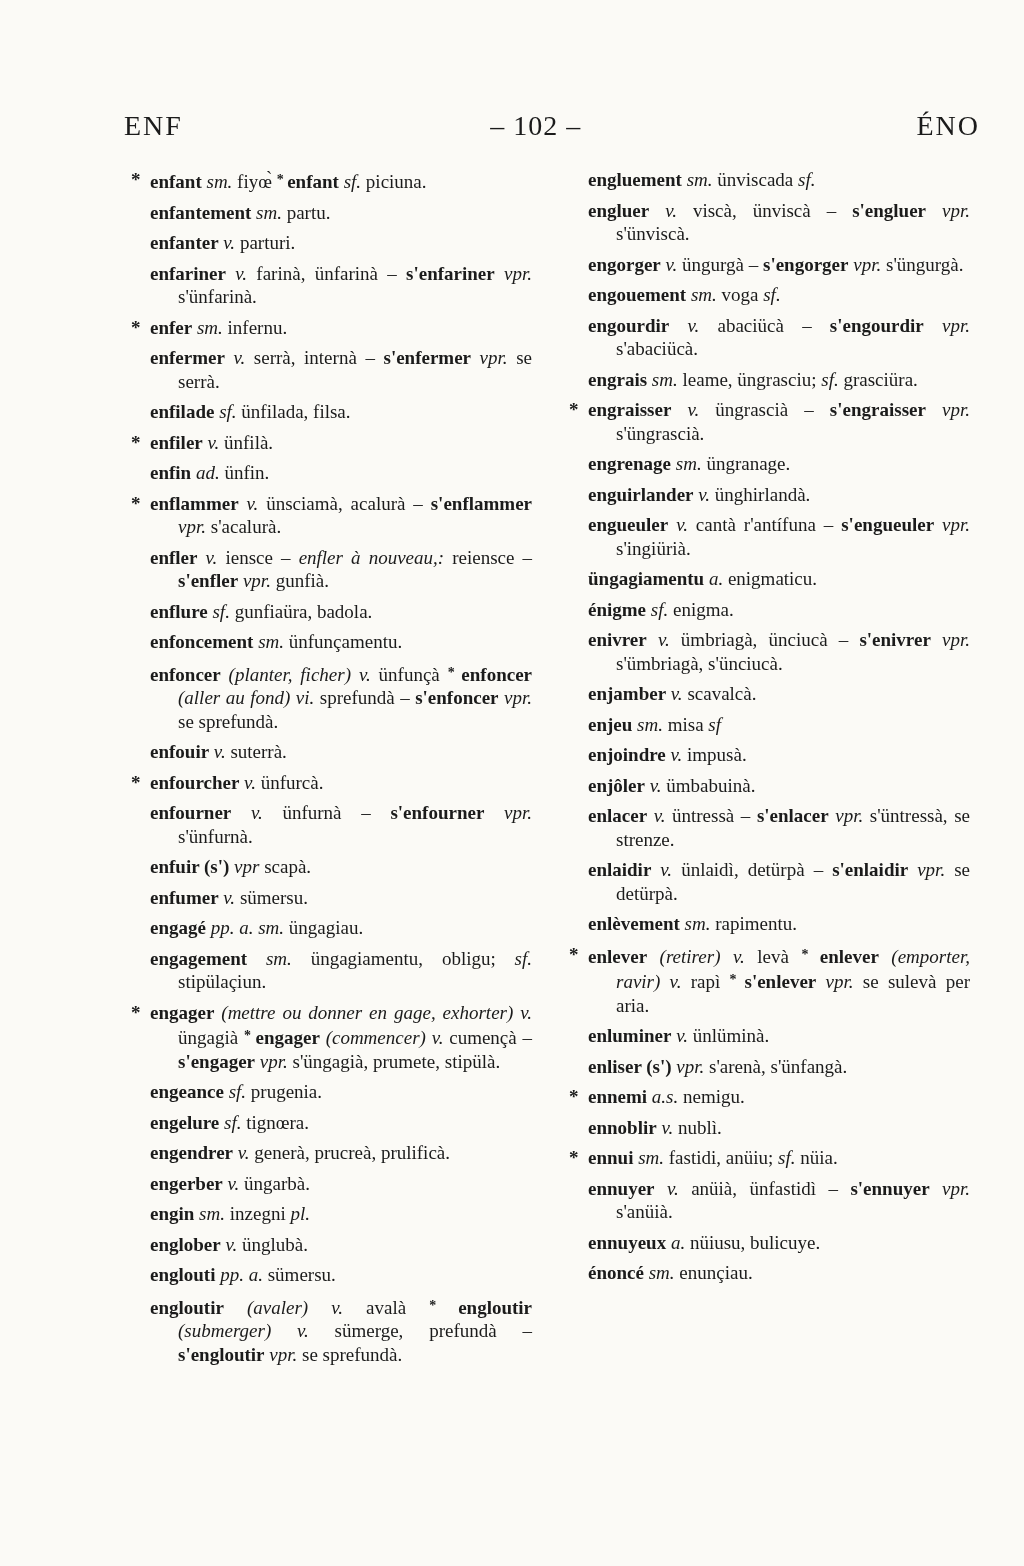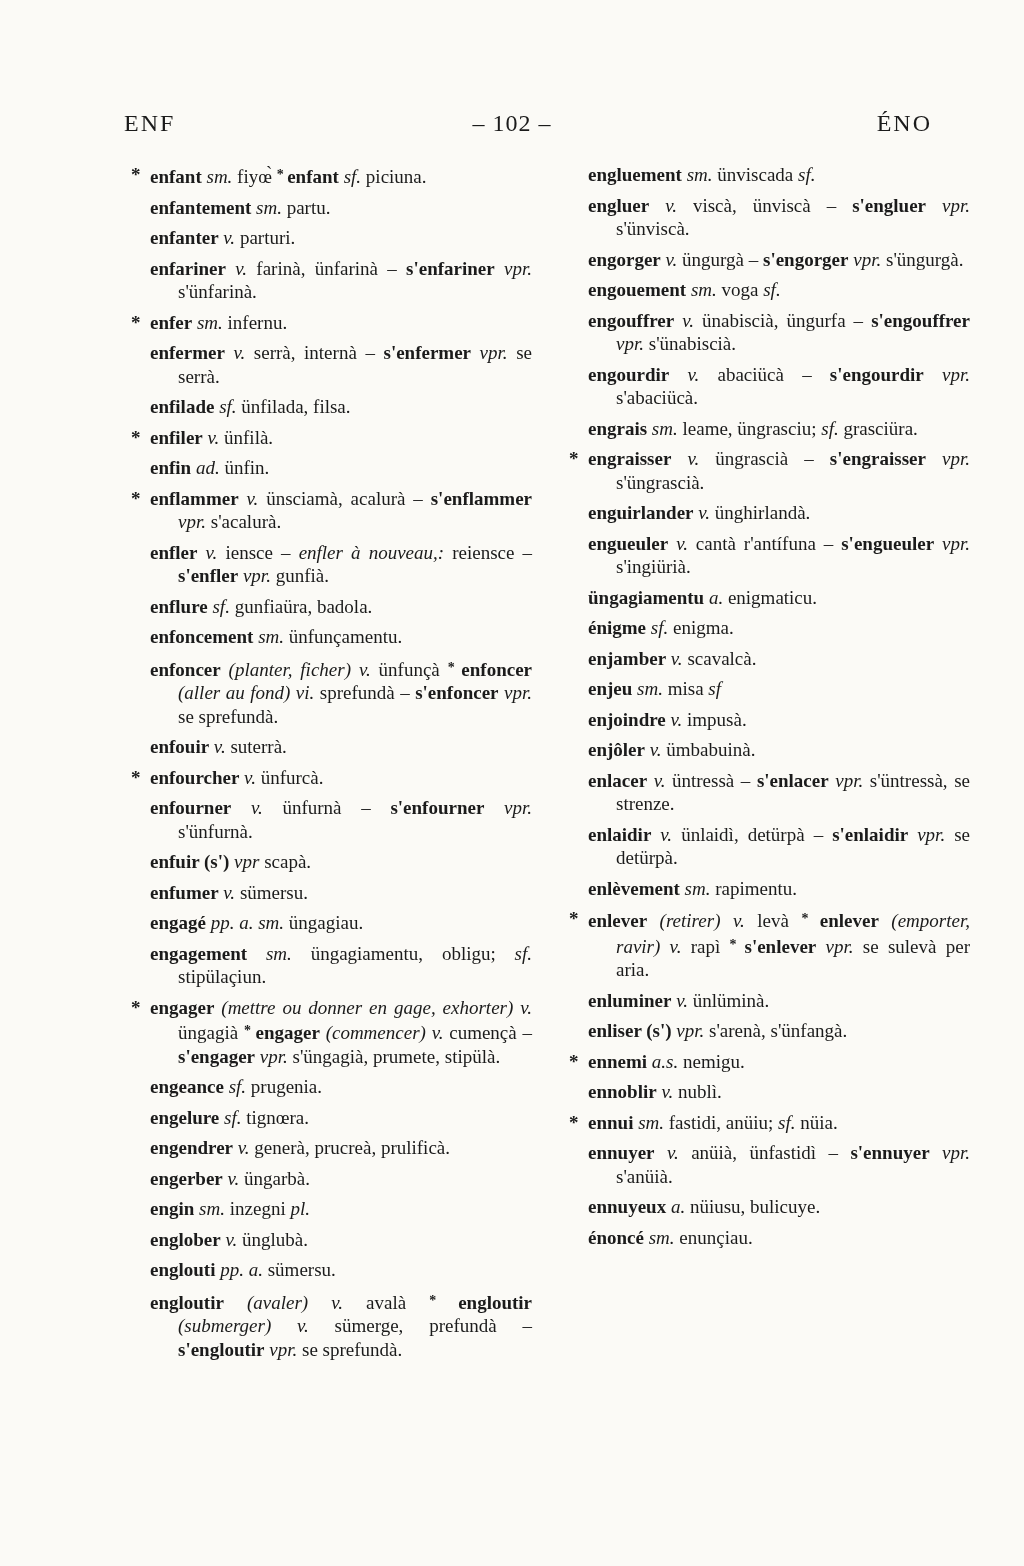--- a/index.html
+++ b/index.html
@@ -9,22 +9,22 @@
     color: #1b1b1b;
     font-family: "Liberation Serif", "DejaVu Serif", serif;
     overflow: hidden;
   }
   .page { width: 1024px; height: 1566px; position: relative; }
 
   .header {
     display: flex;
     justify-content: space-between;
     align-items: baseline;
-    padding: 110px 92px 0 124px;
-    font-size: 24px;
+    padding: 110px 44px 0 124px;
+    font-size: 28px;
   }
   .header .hw { letter-spacing: 2px; }
   .header .pageno { letter-spacing: 1px; transform: translateX(-14px); }
 
   .columns {
     display: flex;
     gap: 56px;
     padding: 26px 54px 0 150px;
   }
   .column { flex: 1; min-width: 0; }
@@ -90,28 +90,29 @@
         <div class="entry"><span class="run-b">engin</span><span class="run-i"> sm.</span><span class="run-r"> inzegni </span><span class="run-i">pl.</span></div>
         <div class="entry"><span class="run-b">englober</span><span class="run-i"> v.</span><span class="run-r"> ünglubà.</span></div>
         <div class="entry"><span class="run-b">englouti</span><span class="run-i"> pp. a.</span><span class="run-r"> sümersu.</span></div>
         <div class="entry"><span class="run-b">engloutir</span><span class="run-i"> (avaler) v.</span><span class="run-r"> avalà </span><span class="run-s">* </span><span class="run-b">engloutir</span><span class="run-i"> (submerger) v.</span><span class="run-r"> sümerge, prefundà – </span><span class="run-b">s'engloutir</span><span class="run-i"> vpr.</span><span class="run-r"> se sprefundà.</span></div>
       </div>
     <div class="column">
         <div class="entry"><span class="run-b">engluement</span><span class="run-i"> sm.</span><span class="run-r"> ünviscada </span><span class="run-i">sf.</span></div>
         <div class="entry"><span class="run-b">engluer</span><span class="run-i"> v.</span><span class="run-r"> viscà, ünviscà – </span><span class="run-b">s'engluer</span><span class="run-i"> vpr.</span><span class="run-r"> s'ünviscà.</span></div>
         <div class="entry"><span class="run-b">engorger</span><span class="run-i"> v.</span><span class="run-r"> üngurgà – </span><span class="run-b">s'engorger</span><span class="run-i"> vpr.</span><span class="run-r"> s'üngurgà.</span></div>
         <div class="entry"><span class="run-b">engouement</span><span class="run-i"> sm.</span><span class="run-r"> voga </span><span class="run-i">sf.</span></div>
-        <div class="entry"><span class="run-b">engouffrer</span><span class="run-i"> v.</span><span class="run-r"> ünabiscià, üngurfa – </span><span class="run-b">s'engouffrer</span><span class="run-i"> vpr.</span><span class="run-r"> s'ünabiscià.</span></div>
         <div class="entry"><span class="run-b">engourdir</span><span class="run-i"> v.</span><span class="run-r"> abaciücà – </span><span class="run-b">s'engourdir</span><span class="run-i"> vpr.</span><span class="run-r"> s'abaciücà.</span></div>
         <div class="entry"><span class="run-b">engrais</span><span class="run-i"> sm.</span><span class="run-r"> leame, üngrasciu; </span><span class="run-i">sf.</span><span class="run-r"> grasciüra.</span></div>
         <div class="entry"><span class="lead-star">*</span><span class="run-b">engraisser</span><span class="run-i"> v.</span><span class="run-r"> üngrascià – </span><span class="run-b">s'engraisser</span><span class="run-i"> vpr.</span><span class="run-r"> s'üngrascià.</span></div>
+        <div class="entry"><span class="run-b">engrenage</span><span class="run-i"> sm.</span><span class="run-r"> üngranage.</span></div>
         <div class="entry"><span class="run-b">enguirlander</span><span class="run-i"> v.</span><span class="run-r"> ünghirlandà.</span></div>
         <div class="entry"><span class="run-b">engueuler</span><span class="run-i"> v.</span><span class="run-r"> cantà r'antífuna – </span><span class="run-b">s'engueuler</span><span class="run-i"> vpr.</span><span class="run-r"> s'ingiürià.</span></div>
         <div class="entry"><span class="run-b">üngagiamentu</span><span class="run-i"> a.</span><span class="run-r"> enigmaticu.</span></div>
         <div class="entry"><span class="run-b">énigme</span><span class="run-i"> sf.</span><span class="run-r"> enigma.</span></div>
+        <div class="entry"><span class="run-b">enivrer</span><span class="run-i"> v.</span><span class="run-r"> ümbriagà, ünciucà – </span><span class="run-b">s'enivrer</span><span class="run-i"> vpr.</span><span class="run-r"> s'ümbriagà, s'ünciucà.</span></div>
         <div class="entry"><span class="run-b">enjamber</span><span class="run-i"> v.</span><span class="run-r"> scavalcà.</span></div>
         <div class="entry"><span class="run-b">enjeu</span><span class="run-i"> sm.</span><span class="run-r"> misa </span><span class="run-i">sf</span></div>
         <div class="entry"><span class="run-b">enjoindre</span><span class="run-i"> v.</span><span class="run-r"> impusà.</span></div>
         <div class="entry"><span class="run-b">enjôler</span><span class="run-i"> v.</span><span class="run-r"> ümbabuinà.</span></div>
         <div class="entry"><span class="run-b">enlacer</span><span class="run-i"> v.</span><span class="run-r"> üntressà – </span><span class="run-b">s'enlacer</span><span class="run-i"> vpr.</span><span class="run-r"> s'üntressà, se strenze.</span></div>
         <div class="entry"><span class="run-b">enlaidir</span><span class="run-i"> v.</span><span class="run-r"> ünlaidì, detürpà – </span><span class="run-b">s'enlaidir</span><span class="run-i"> vpr.</span><span class="run-r"> se detürpà.</span></div>
         <div class="entry"><span class="run-b">enlèvement</span><span class="run-i"> sm.</span><span class="run-r"> rapimentu.</span></div>
         <div class="entry"><span class="lead-star">*</span><span class="run-b">enlever</span><span class="run-i"> (retirer) v.</span><span class="run-r"> levà </span><span class="run-s">* </span><span class="run-b">enlever</span><span class="run-i"> (emporter, ravir) v.</span><span class="run-r"> rapì </span><span class="run-s">* </span><span class="run-b">s'enlever</span><span class="run-i"> vpr.</span><span class="run-r"> se sulevà per aria.</span></div>
         <div class="entry"><span class="run-b">enluminer</span><span class="run-i"> v.</span><span class="run-r"> ünlüminà.</span></div>
         <div class="entry"><span class="run-b">enliser (s')</span><span class="run-i"> vpr.</span><span class="run-r"> s'arenà, s'ünfangà.</span></div>

